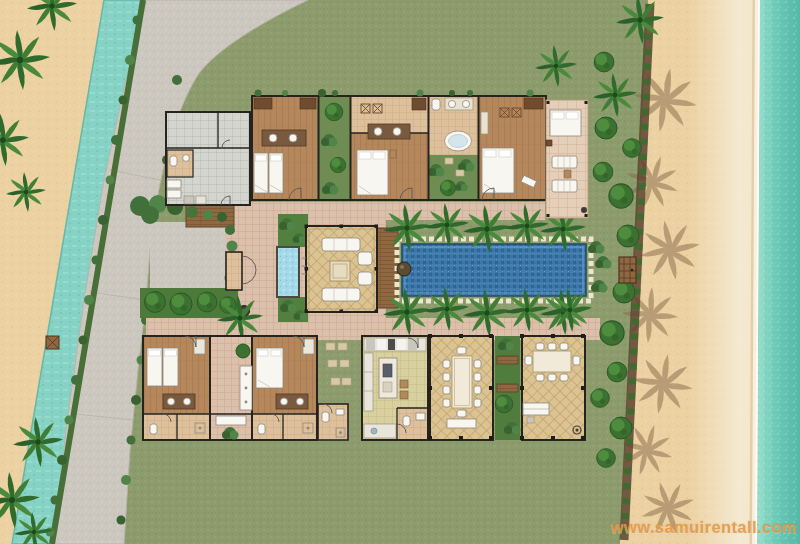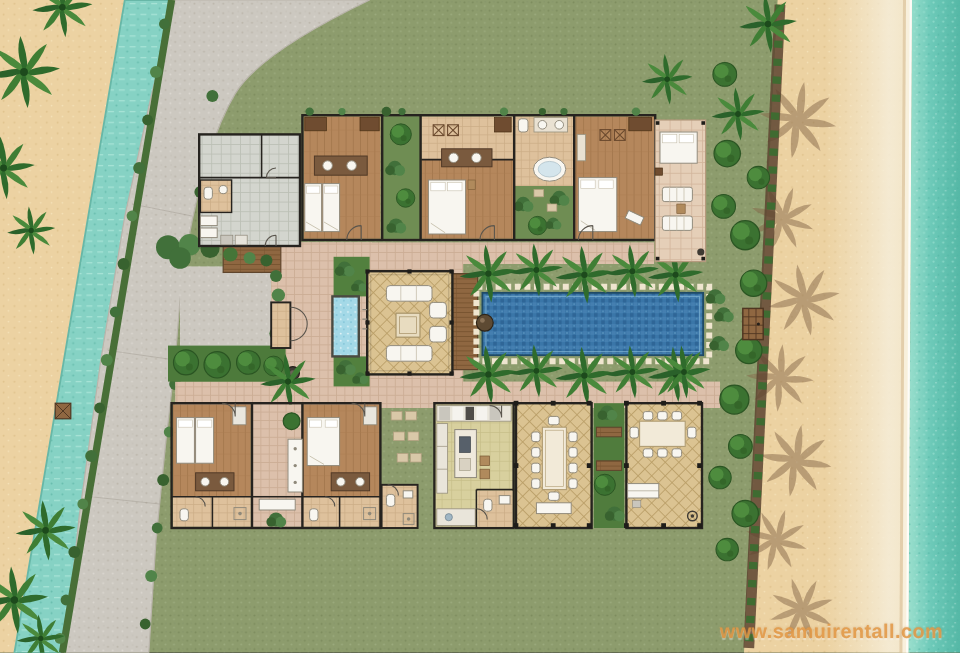--- a/index.html
+++ b/index.html
@@ -1,19 +1,19 @@
 <!DOCTYPE html>
 <html style="--grass: #8d9c6d; --road: #ccc8c0; --sand: #ecd2a2; --canal: #86d2c4; --sea: #6cc9b8; --walkway: #dcc0ab; --terrace_tile: #e5cfb8; --wood_floor: #b5875c; --gray_tile: #d3d5ce; --diamond_tile: #dbc392; --kitchen_floor: #d8d09e; --stone_floor: #dec19c; --deck: #8f6741; --pool: #3a76a8; --pond: #a4d9e7; --hedge: #3f6b31; --palm: #2f6b2c; --wall: #26231f; --furniture: #f8f6f0; --watermark: #e29846;"><head>
 <meta charset="utf-8">
 <style>
   html,body{margin:0;padding:0;background:#222;}
   .scene{position:relative;width:800px;height:544px;overflow:hidden;font-family:"Liberation Sans",sans-serif;}
   .scene svg{position:absolute;left:0;top:0;display:block;}
   .watermark{
-    position:absolute;right:14px;bottom:7px;
+    position:absolute;right:3px;bottom:7px;
     font-weight:bold;font-size:16.5px;letter-spacing:.4px;
     color:var(--watermark,#e29846);opacity:.88;
     text-shadow:0 1px 1px rgba(255,255,255,.45),0 0 2px rgba(170,95,25,.45);
     user-select:none;
   }
   .wall{fill:none;stroke:var(--wall,#26231f);stroke-width:2;}
   .wall1{fill:none;stroke:var(--wall,#26231f);stroke-width:1.3;}
   .furn{fill:var(--furniture,#f8f6f0);stroke:#8f897a;stroke-width:.8;}
   .darkf{fill:#6f4c30;stroke:#4a3015;stroke-width:.6;}
   .arc{fill:none;stroke:#5a554d;stroke-width:.9;}

